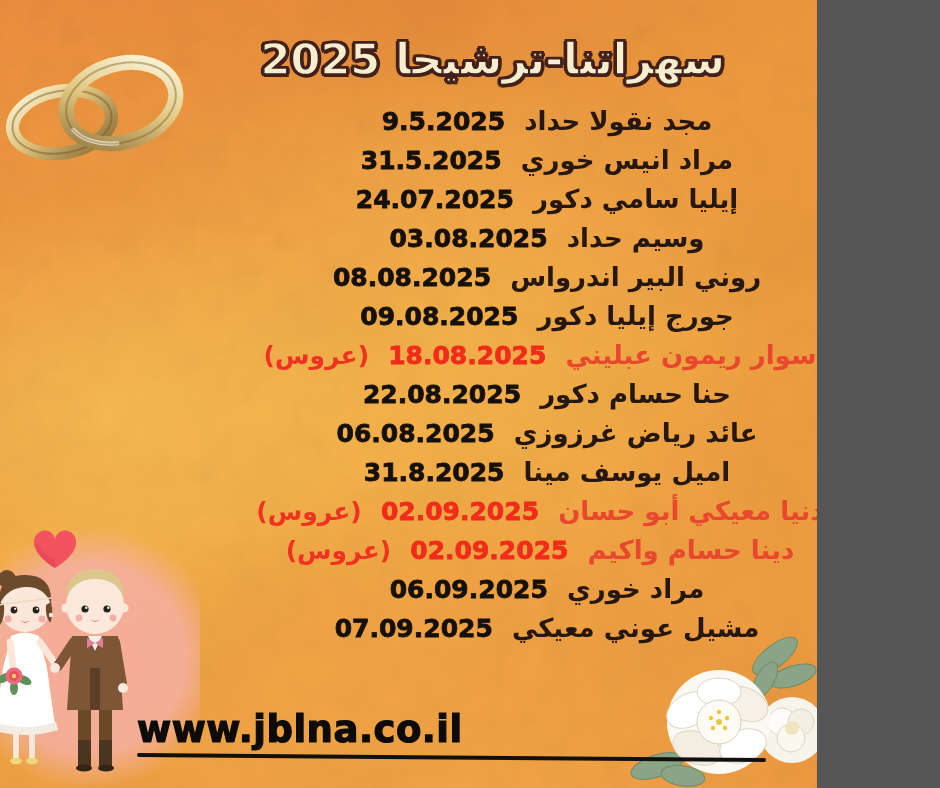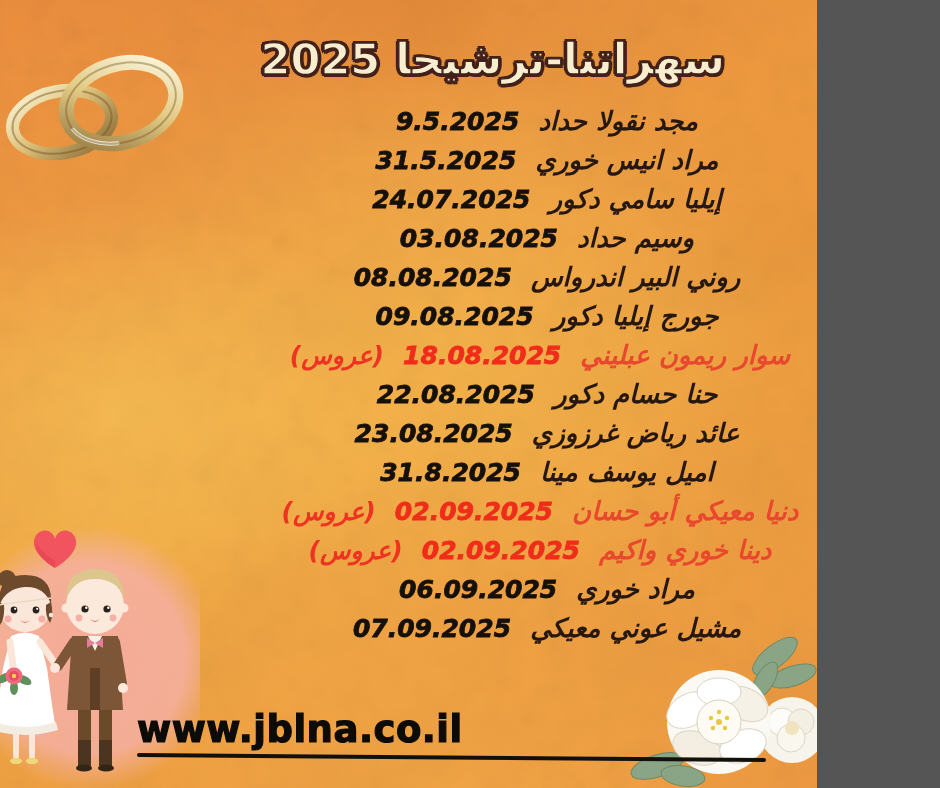--- a/index.html
+++ b/index.html
@@ -26,21 +26,21 @@
     font-size:43px;font-weight:800;letter-spacing:1px;
     color:#f7eed0;
     -webkit-text-stroke:1.3px #42211a;
     text-shadow:
       2px 3px 0 #42211a,-2px -2px 0 #42211a,2px -2px 0 #42211a,-2px 2px 0 #42211a,
       0 3px 0 #42211a,3px 0 0 #42211a,0 -2px 0 #42211a,-3px 0 0 #42211a;
   }
 
   
   .list{top:102px;left:240px;width:600px;}
-  .row{height:39px;line-height:39px;direction:rtl;text-align:center;white-space:nowrap;font-style:italic;}
+  .row{height:39px;line-height:39px;direction:rtl;text-align:center;white-space:nowrap;}
   .row .name{font-size:26px;font-weight:bold;color:#261810;}
   .row .date{
     font-size:25px;font-weight:bold;color:#16100b;
     direction:ltr;unicode-bidi:isolate;
     -webkit-text-stroke:0.8px currentColor;
     margin:0 14px;
   }
   .row .tag{font-size:25px;font-weight:bold;margin-top:13px;}
   .row.highlight .name{color:#e8482e;}
   .row.highlight .date{color:#f02c1b;margin-top:40px;}
@@ -151,38 +151,38 @@
       </div>
 
       <div class="row">
         <span class="name">حنا حسام دكور</span>
         <span class="date">22.08.2025</span>
         <span class="tag"></span>
       </div>
 
       <div class="row">
         <span class="name">عائد رياض غرزوزي</span>
-        <span class="date">23.08.2025</span>
+        <span class="date">06.08.2025</span>
         <span class="tag"></span>
       </div>
 
       <div class="row">
         <span class="name">اميل يوسف مينا</span>
         <span class="date">31.8.2025</span>
         <span class="tag"></span>
       </div>
 
       <div class="row highlight">
         <span class="name">دنيا معيكي أبو حسان</span>
         <span class="date">02.09.2025</span>
         <span class="tag">(عروس)</span>
       </div>
 
       <div class="row highlight">
-        <span class="name">دينا خوري واكيم</span>
+        <span class="name">دينا حسام واكيم</span>
         <span class="date">02.09.2025</span>
         <span class="tag">(عروس)</span>
       </div>
 
       <div class="row">
         <span class="name">مراد خوري</span>
         <span class="date">06.09.2025</span>
         <span class="tag"></span>
       </div>
 

